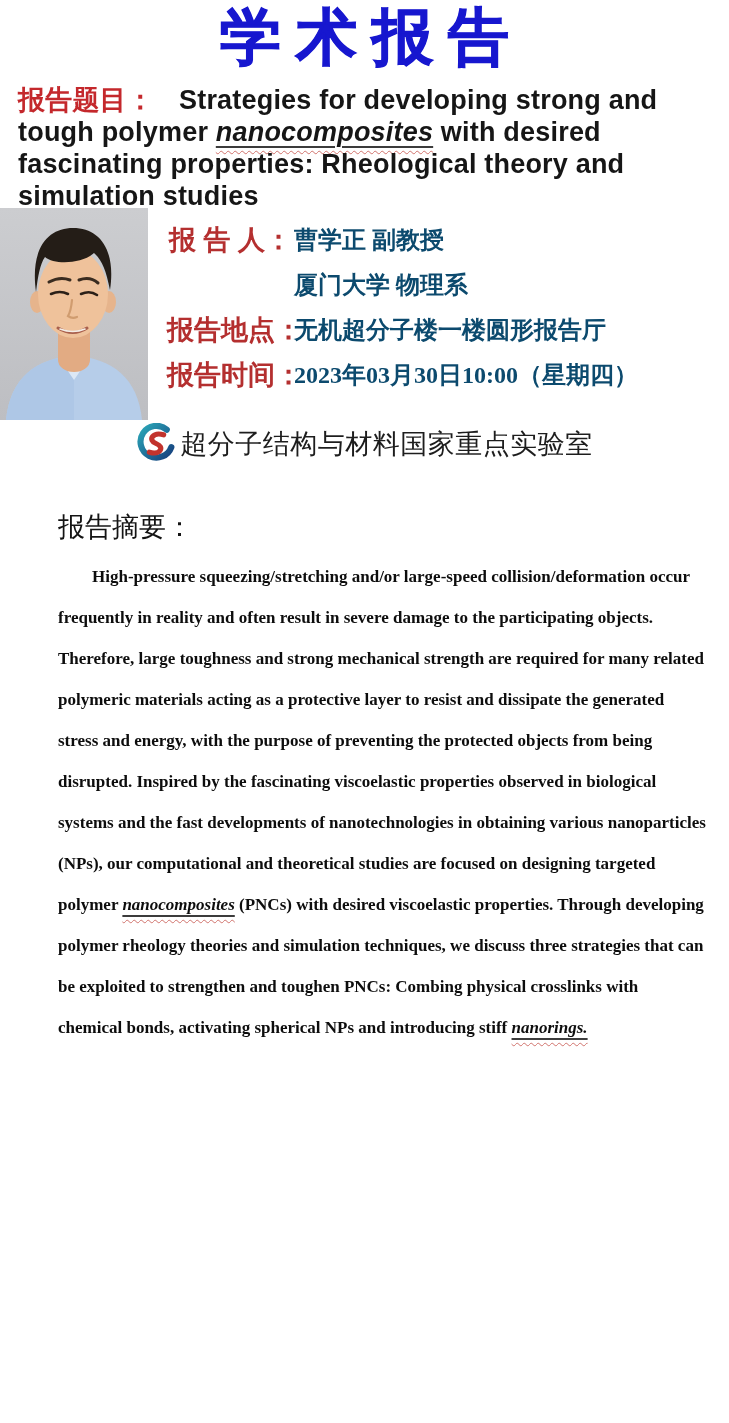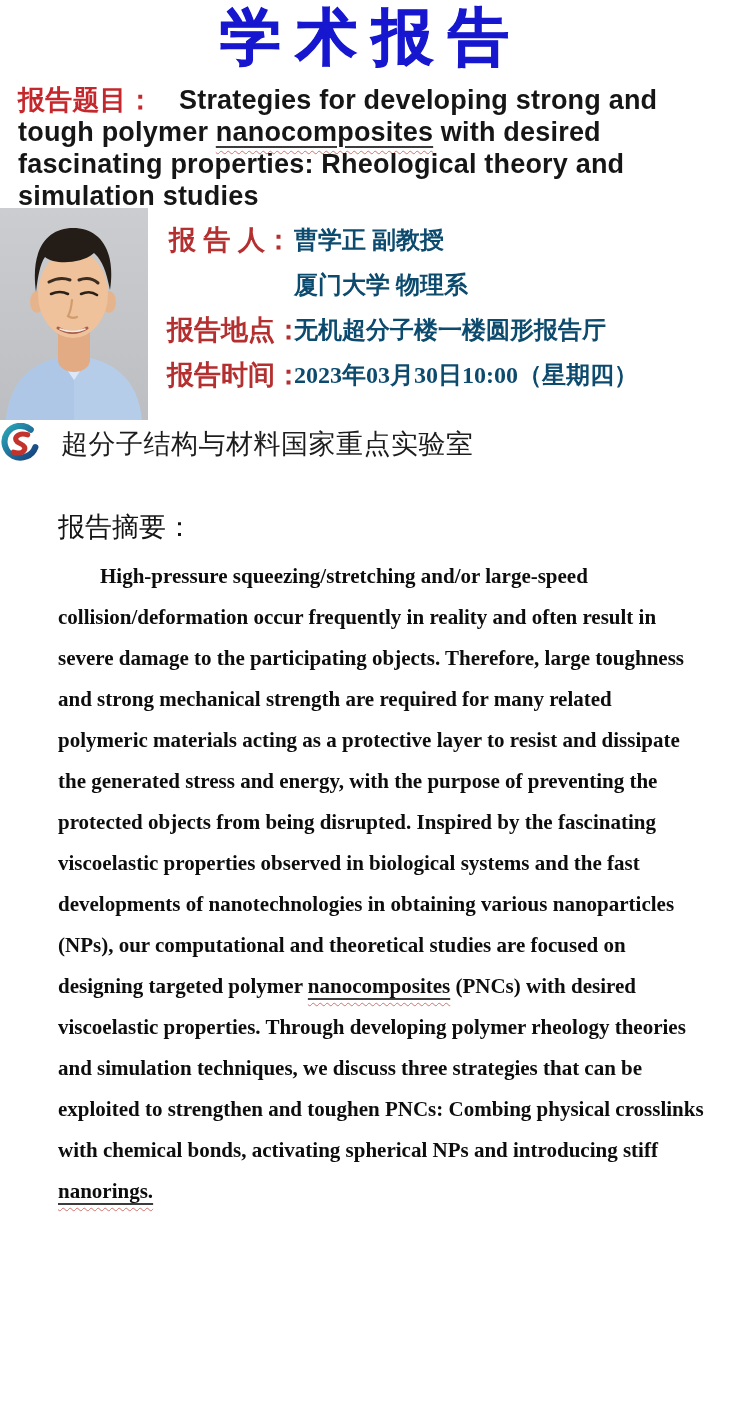--- a/index.html
+++ b/index.html
@@ -59,20 +59,21 @@
     text-decoration-color: #3c3c3c;
     text-decoration-thickness: 2px;
     text-underline-offset: 5px;
   }
   .u-wavy {
     text-decoration: underline;
     text-decoration-style: wavy;
     text-decoration-color: #d1736d;
     text-decoration-thickness: 1px;
     text-underline-offset: 9px;
+    font-style: italic;
   }
 
   
   .photo {
     position: absolute;
     left: 0;
     top: 208px;
     width: 148px;
     height: 212px;
   }
@@ -109,22 +110,23 @@
     color: #0c4a6e;
   }
 
   
   .lab-row {
     position: absolute;
     left: 0;
     top: 423px;
     width: 100%;
     display: flex;
+    justify-content: center;
     align-items: center;
-    gap: 20px;
+    gap: 3px;
   }
   .lab-icon { width: 41px; height: 41px; flex: 0 0 41px; }
   .lab-name {
     font-family: "Liberation Serif", serif;
     font-size: 27px;
     line-height: 40px;
     color: #1d1d1d;
     letter-spacing: 0.5px;
   }
 
@@ -139,21 +141,21 @@
     font-family: "Liberation Serif", serif;
     font-size: 27px;
     line-height: 34px;
     color: #141414;
     margin: 0 0 12px 0;
   }
   .abstract-text {
     margin: 0;
     font-family: "Liberation Serif", serif;
     font-weight: bold;
-    font-size: 21px;
+    font-size: 17px;
     line-height: 41px;
     color: #0d0d0d;
     text-indent: 2em;
     text-align: left;
   }
 </style>
 </head>
 <body>
 
 <div class="poster">

